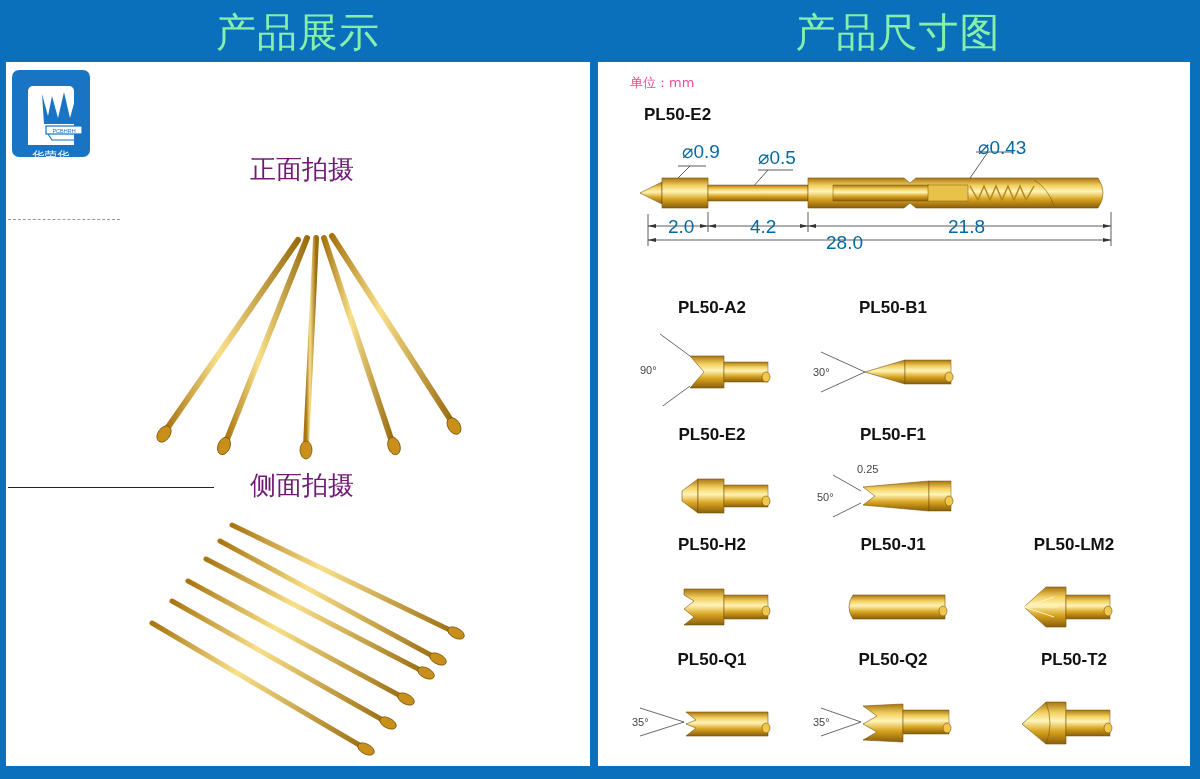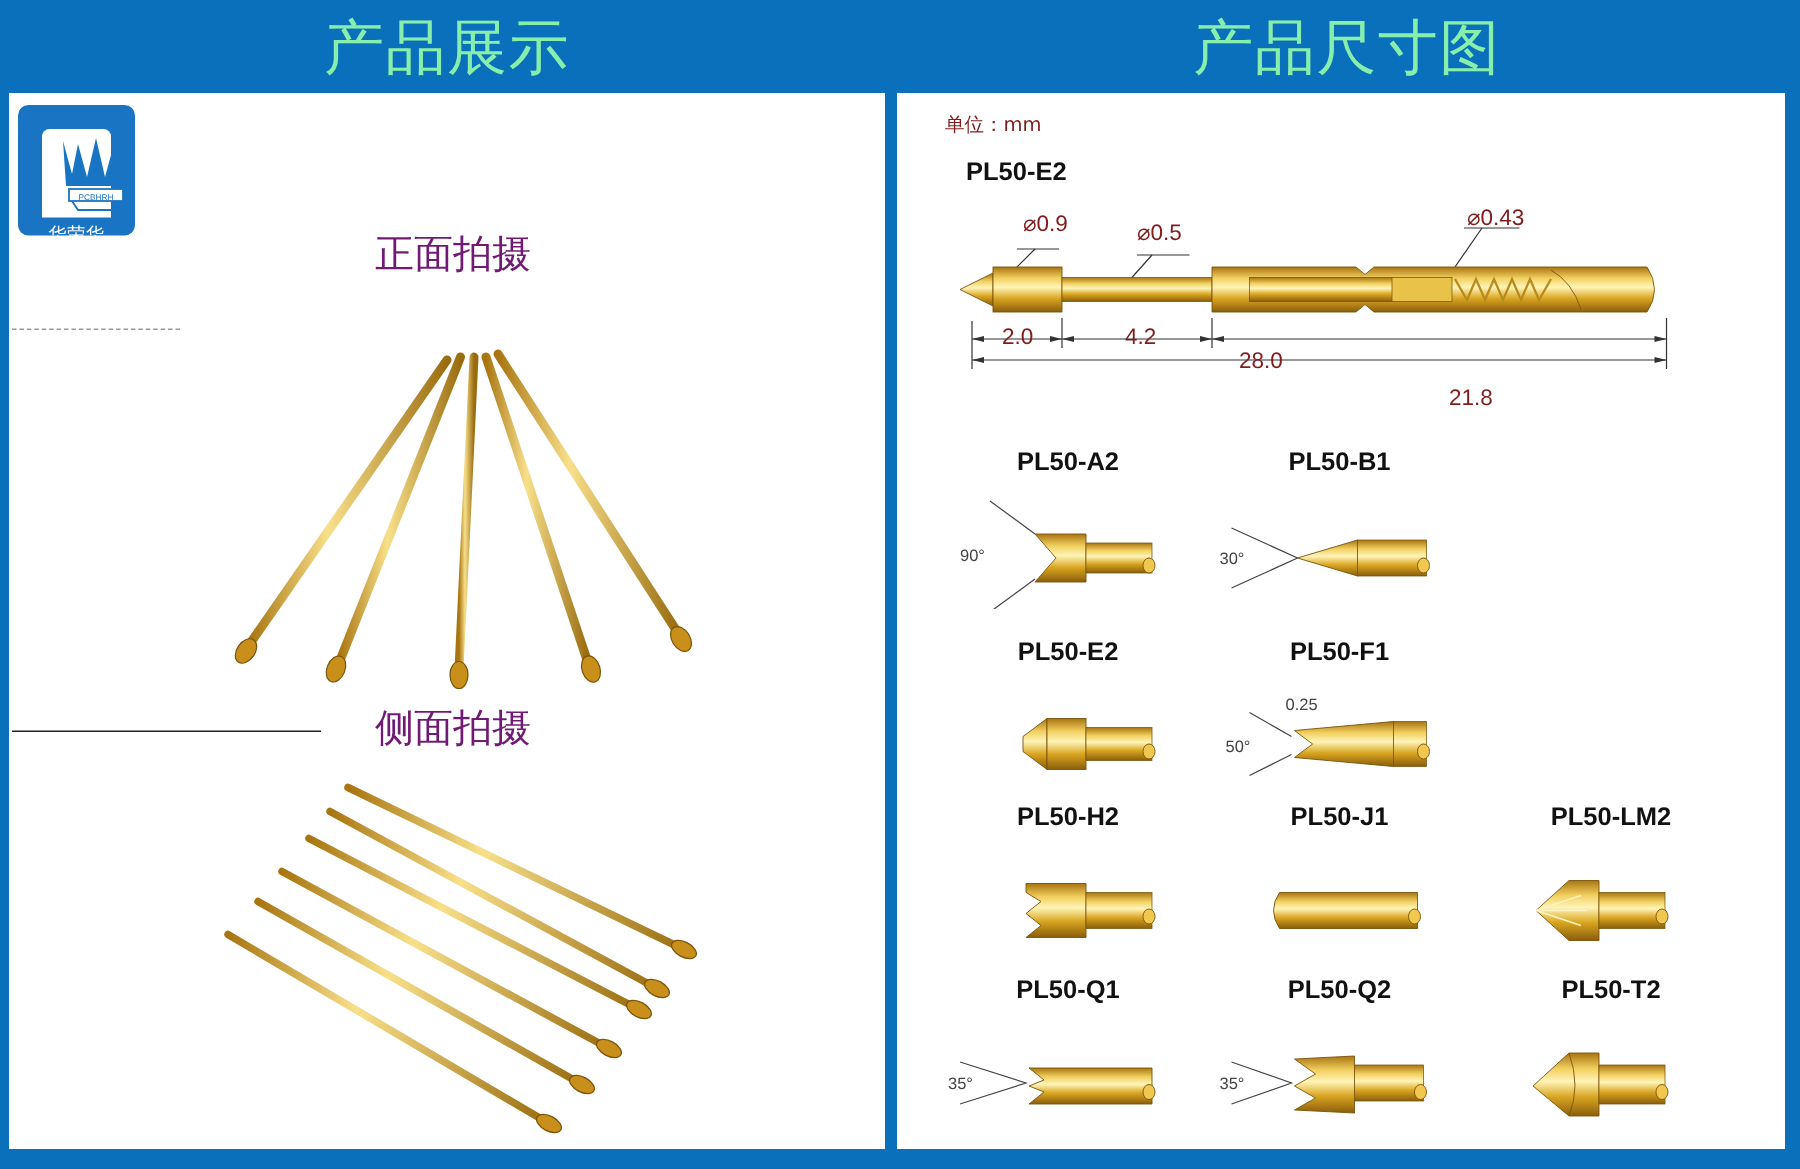--- a/index.html
+++ b/index.html
@@ -16,23 +16,23 @@
 
   
   .logo { position: absolute; left: 6px; top: 8px; width: 78px; height: 87px; border-radius: 7px; background: #1a74c4; padding: 16px; }
   .logo .logo-top { background: #fff; height: 59px; border-radius: 5px 5px 0 0; position: relative; }
   .logo .logo-text { color: #fff; font-size: 12px; text-align: center; line-height: 22px; letter-spacing: 0.5px; }
 
   .photo-label { position: absolute; font-size: 26px; color: #701a75; }
   .divider { position: absolute; height: 1px; background: #222; }
   .dotted { position: absolute; height: 0; border-top: 1px dashed #999; }
 
-  .unit { position: absolute; left: 32px; top: 12px; font-size: 13px; color: #7f1d1d; }
+  .unit { position: absolute; left: 32px; top: 12px; font-size: 13px; color: #ec4899; }
   .main-model { position: absolute; left: 46px; top: 43px; font-size: 17px; font-weight: bold; color: #111; font-family: "Liberation Sans", sans-serif; }
-  .dim { position: absolute; font-size: 15px; color: #7f1d1d; font-family: "Liberation Sans", sans-serif; }
+  .dim { position: absolute; font-size: 19px; color: #0369a1; font-family: "Liberation Sans", sans-serif; }
 
   .cell { position: absolute; width: 180px; height: 110px; }
   .cell .name { position: absolute; top: 0; left: 0; width: 100%; text-align: center; font-weight: bold; font-size: 17px; color: #111; font-family: "Liberation Sans", sans-serif; }
   .cell svg { position: absolute; left: 10px; top: 28px; }
   .angle { font-size: 11px; fill: #444; font-family: "Liberation Sans", sans-serif; }
 </style>
 </head>
 <body>
 
 <svg width="0" height="0" style="position:absolute">
@@ -156,21 +156,21 @@
         <polygon points="483,88 475,86 475,90"></polygon>
       <polygon points="20,102 28,100 28,104"></polygon>
         <polygon points="483,102 475,100 475,104"></polygon>
     </g>
   </svg>
   <div class="dim" style="left:84px; top:78px;">⌀0.9</div>
   <div class="dim" style="left:160px; top:84px;">⌀0.5</div>
   <div class="dim" style="left:380px; top:74px;">⌀0.43</div>
   <div class="dim" style="left:70px; top:154px;">2.0</div>
   <div class="dim" style="left:152px; top:154px;">4.2</div>
-  <div class="dim" style="left:368px; top:154px;margin-top:41px;">21.8</div>
+  <div class="dim" style="left:350px; top:154px;">21.8</div>
   <div class="dim" style="left:228px; top:170px;">28.0</div>
 
   <div class="cell" style="left:24px; top:236px;">
     <div class="name">PL50-A2</div>
     <svg width="160" height="80">
       <path d="M28 8 L58 30" stroke="#444" stroke-width="0.8"></path>
         <path d="M28 82 L58 60" stroke="#444" stroke-width="0.8"></path>
       <text x="8" y="48" class="angle">90°</text>
       <polygon points="58,30 92,30 92,62 58,62 72,46" fill="url(#gold)" stroke="#7a520a" stroke-width="0.6"></polygon>
       <rect x="92" y="36" width="44" height="20" fill="url(#gold)" stroke="#7a520a" stroke-width="0.5"></rect>

